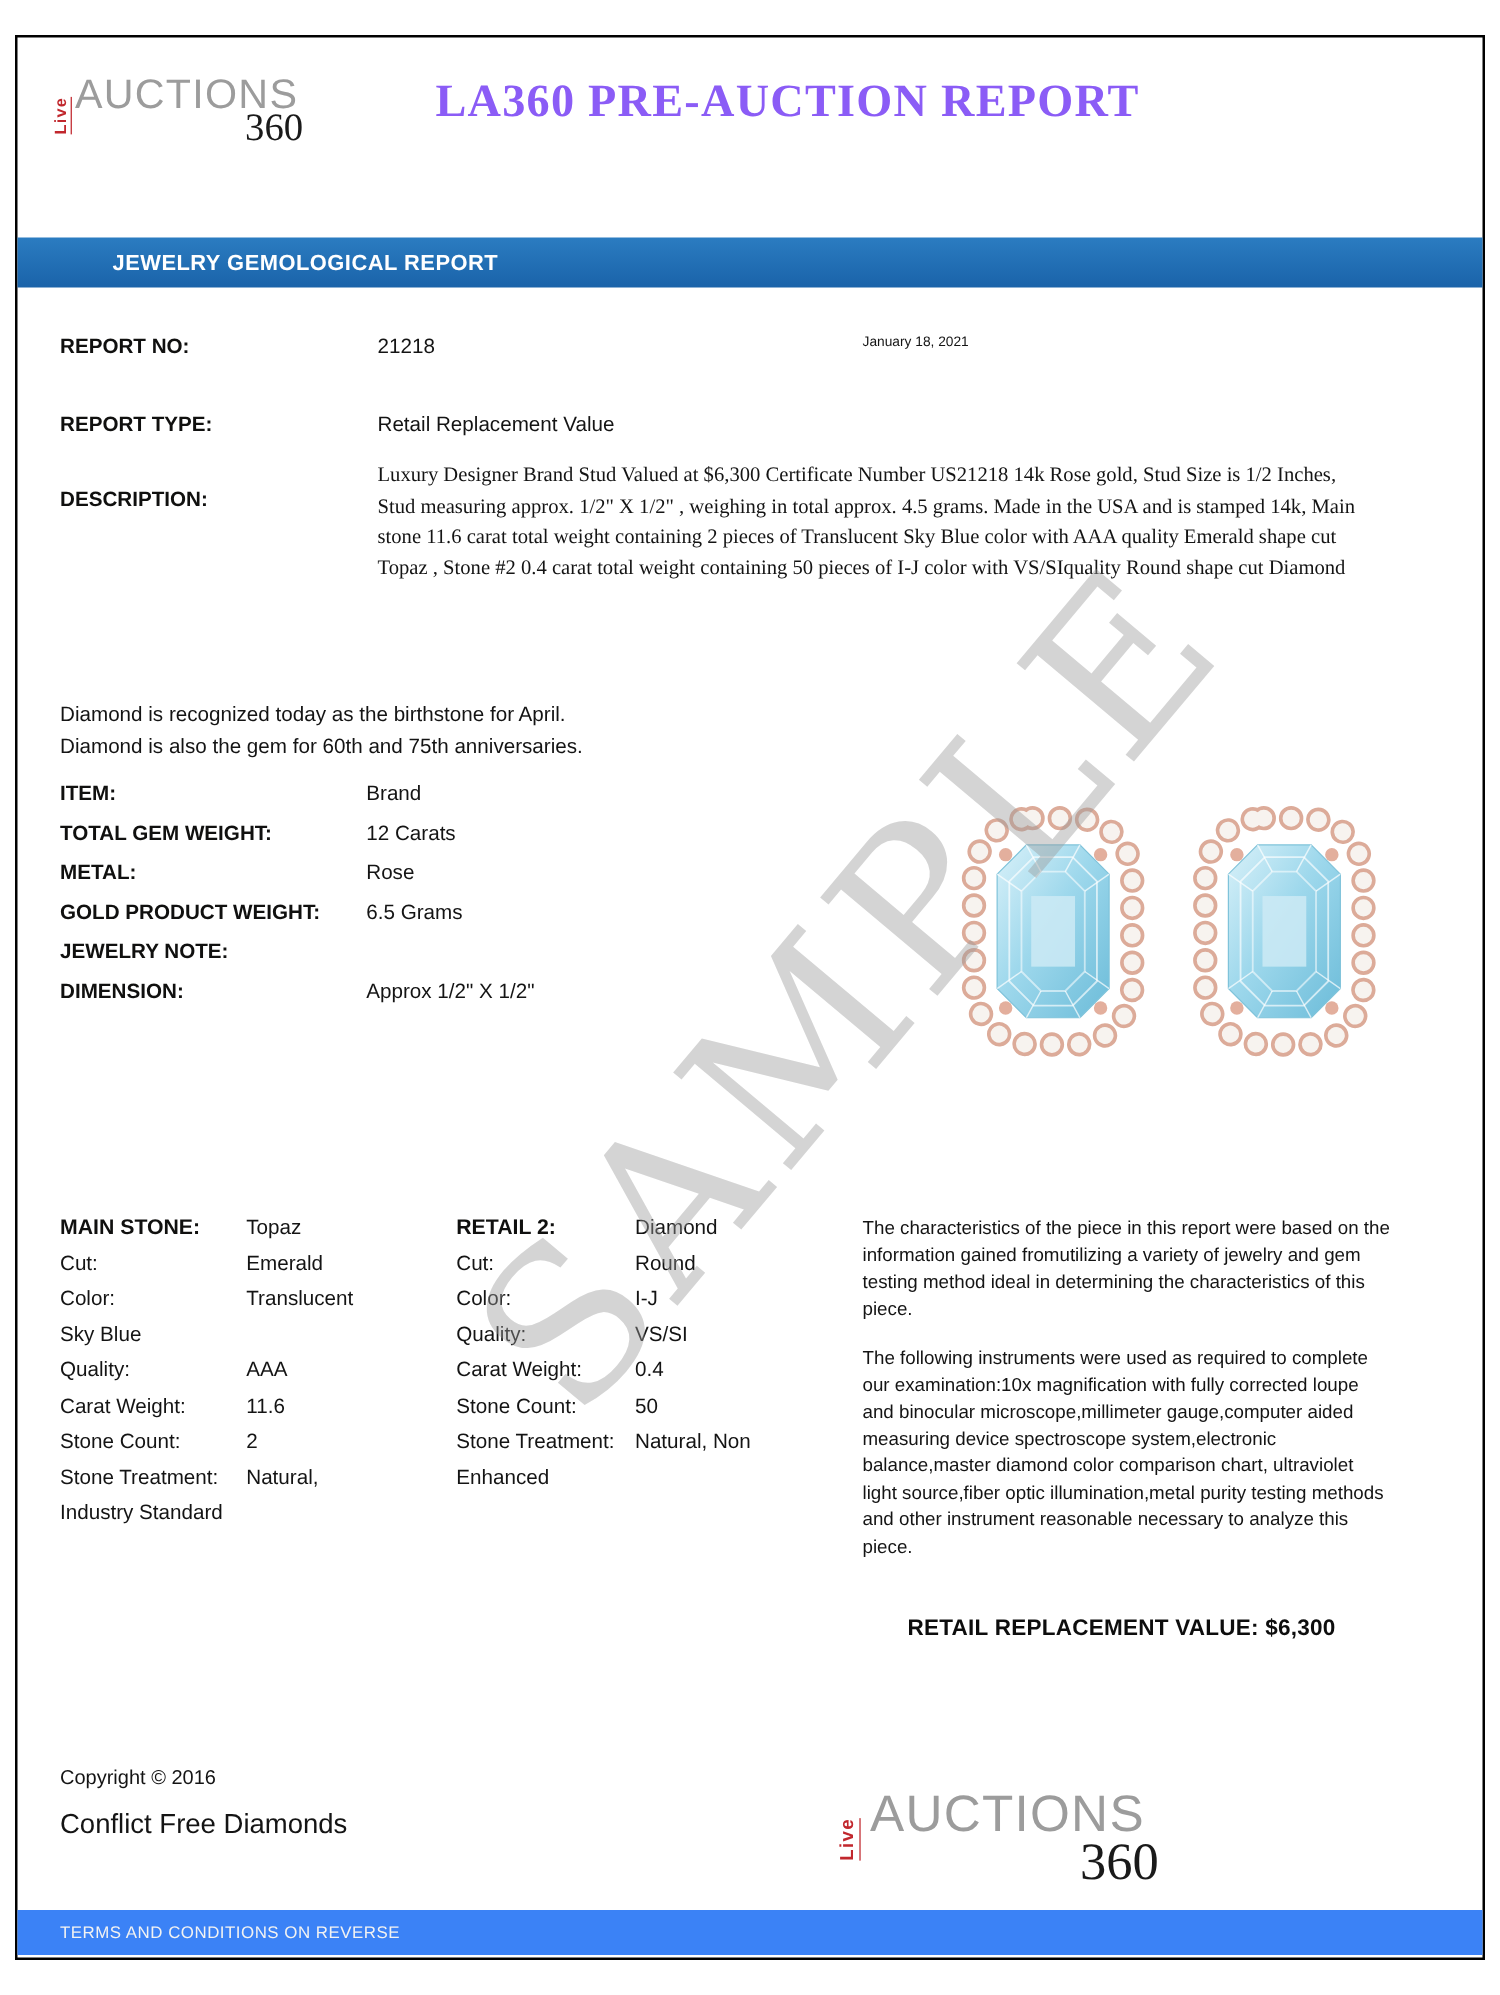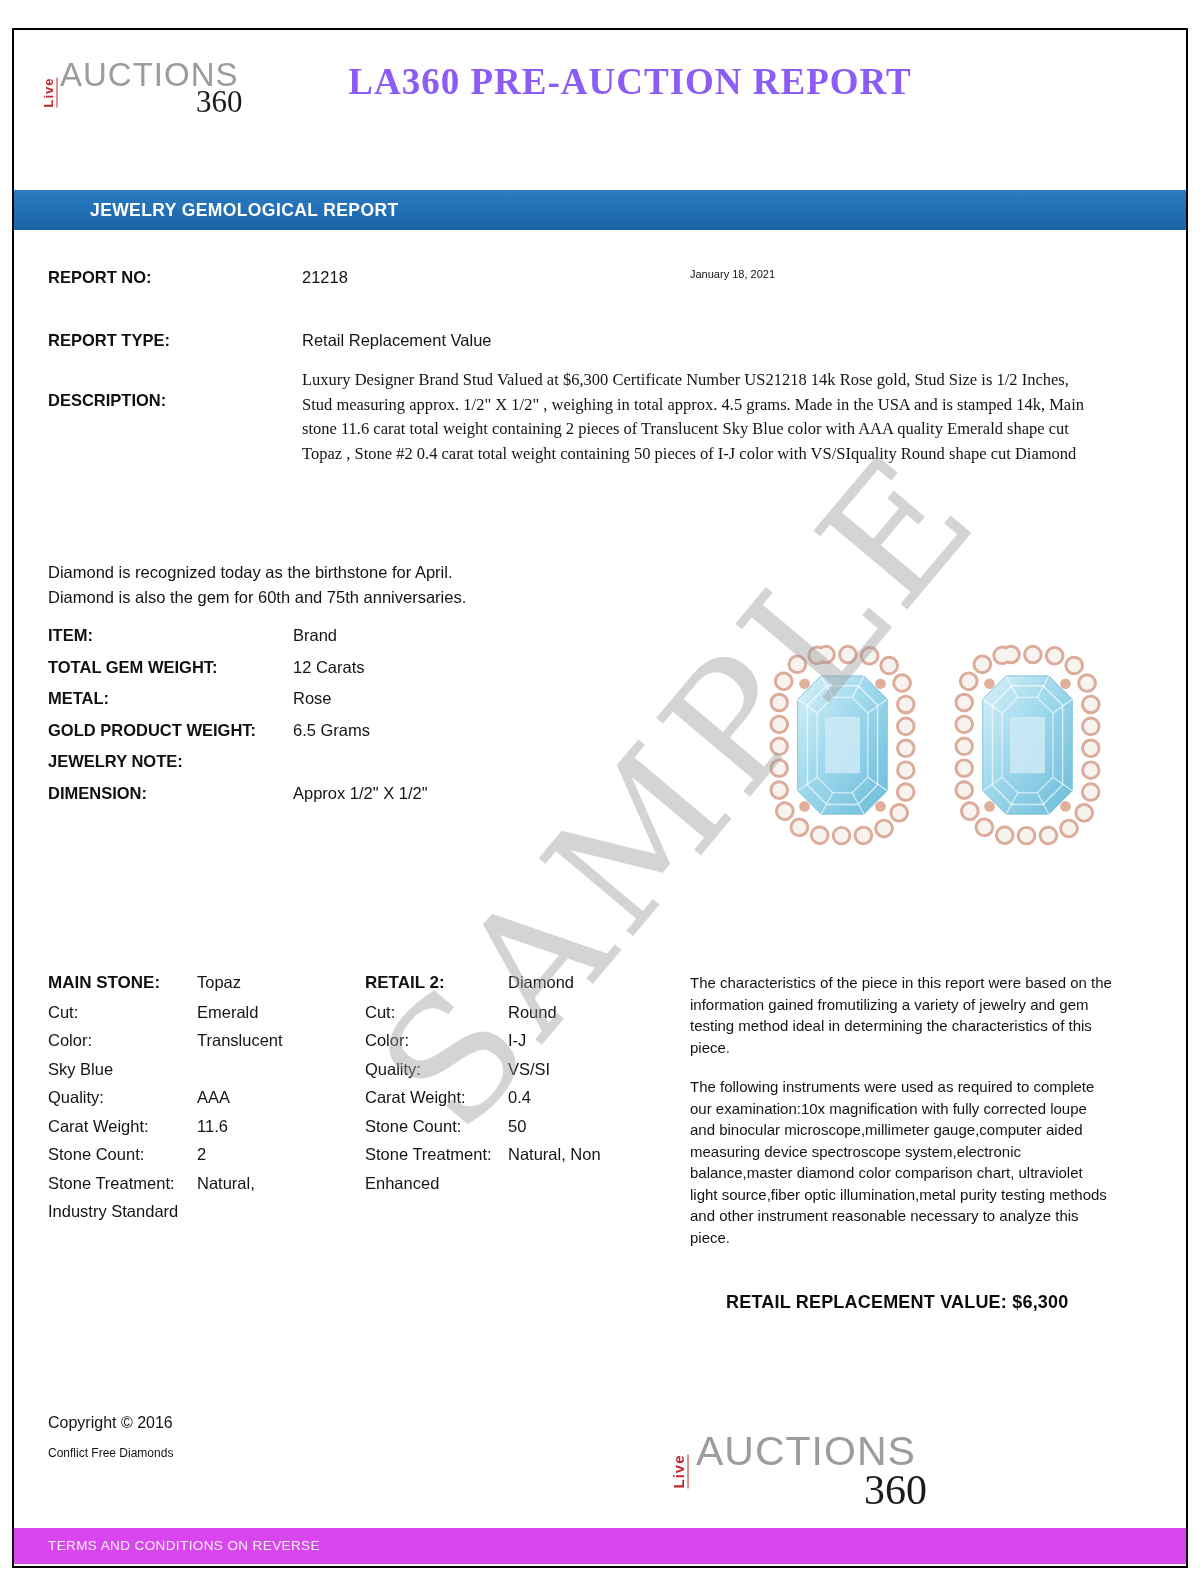--- a/index.html
+++ b/index.html
@@ -86,25 +86,25 @@
   .analysis { position:absolute; left:690px; top:972px; width:424px; font-size:15px; line-height:21.5px; }
   .analysis p + p { margin-top:18px; }
 
   .valuation {
     position:absolute; left:680px; top:1292px;
     font-weight:700; font-size:18px; color:#0d0d0d; letter-spacing:0.2px;margin-left:46px;
   }
 
   
   .copyright { position:absolute; left:48px; top:1414px; font-size:16px; }
-  .conflict  { position:absolute; left:48px; top:1446px; font-size:12px; }
+  .conflict  { position:absolute; left:48px; top:1446px; font-size:22px; }
 
   .bottom-bar {
     position:absolute; left:14px; top:1528px; width:1172px; height:36px;
-    background:#d946ef; color:#f2f2f2; font-size:13.5px; letter-spacing:0.4px;
+    background:#3b82f6; color:#f2f2f2; font-size:13.5px; letter-spacing:0.4px;
     line-height:36px; padding-left:34px;
   }
 
   
   .watermark {
     position:absolute; left:320px; top:420px; width:720px; height:740px;
     display:flex; align-items:center; justify-content:center;
     pointer-events:none; z-index:5;
   }
   .watermark span {

